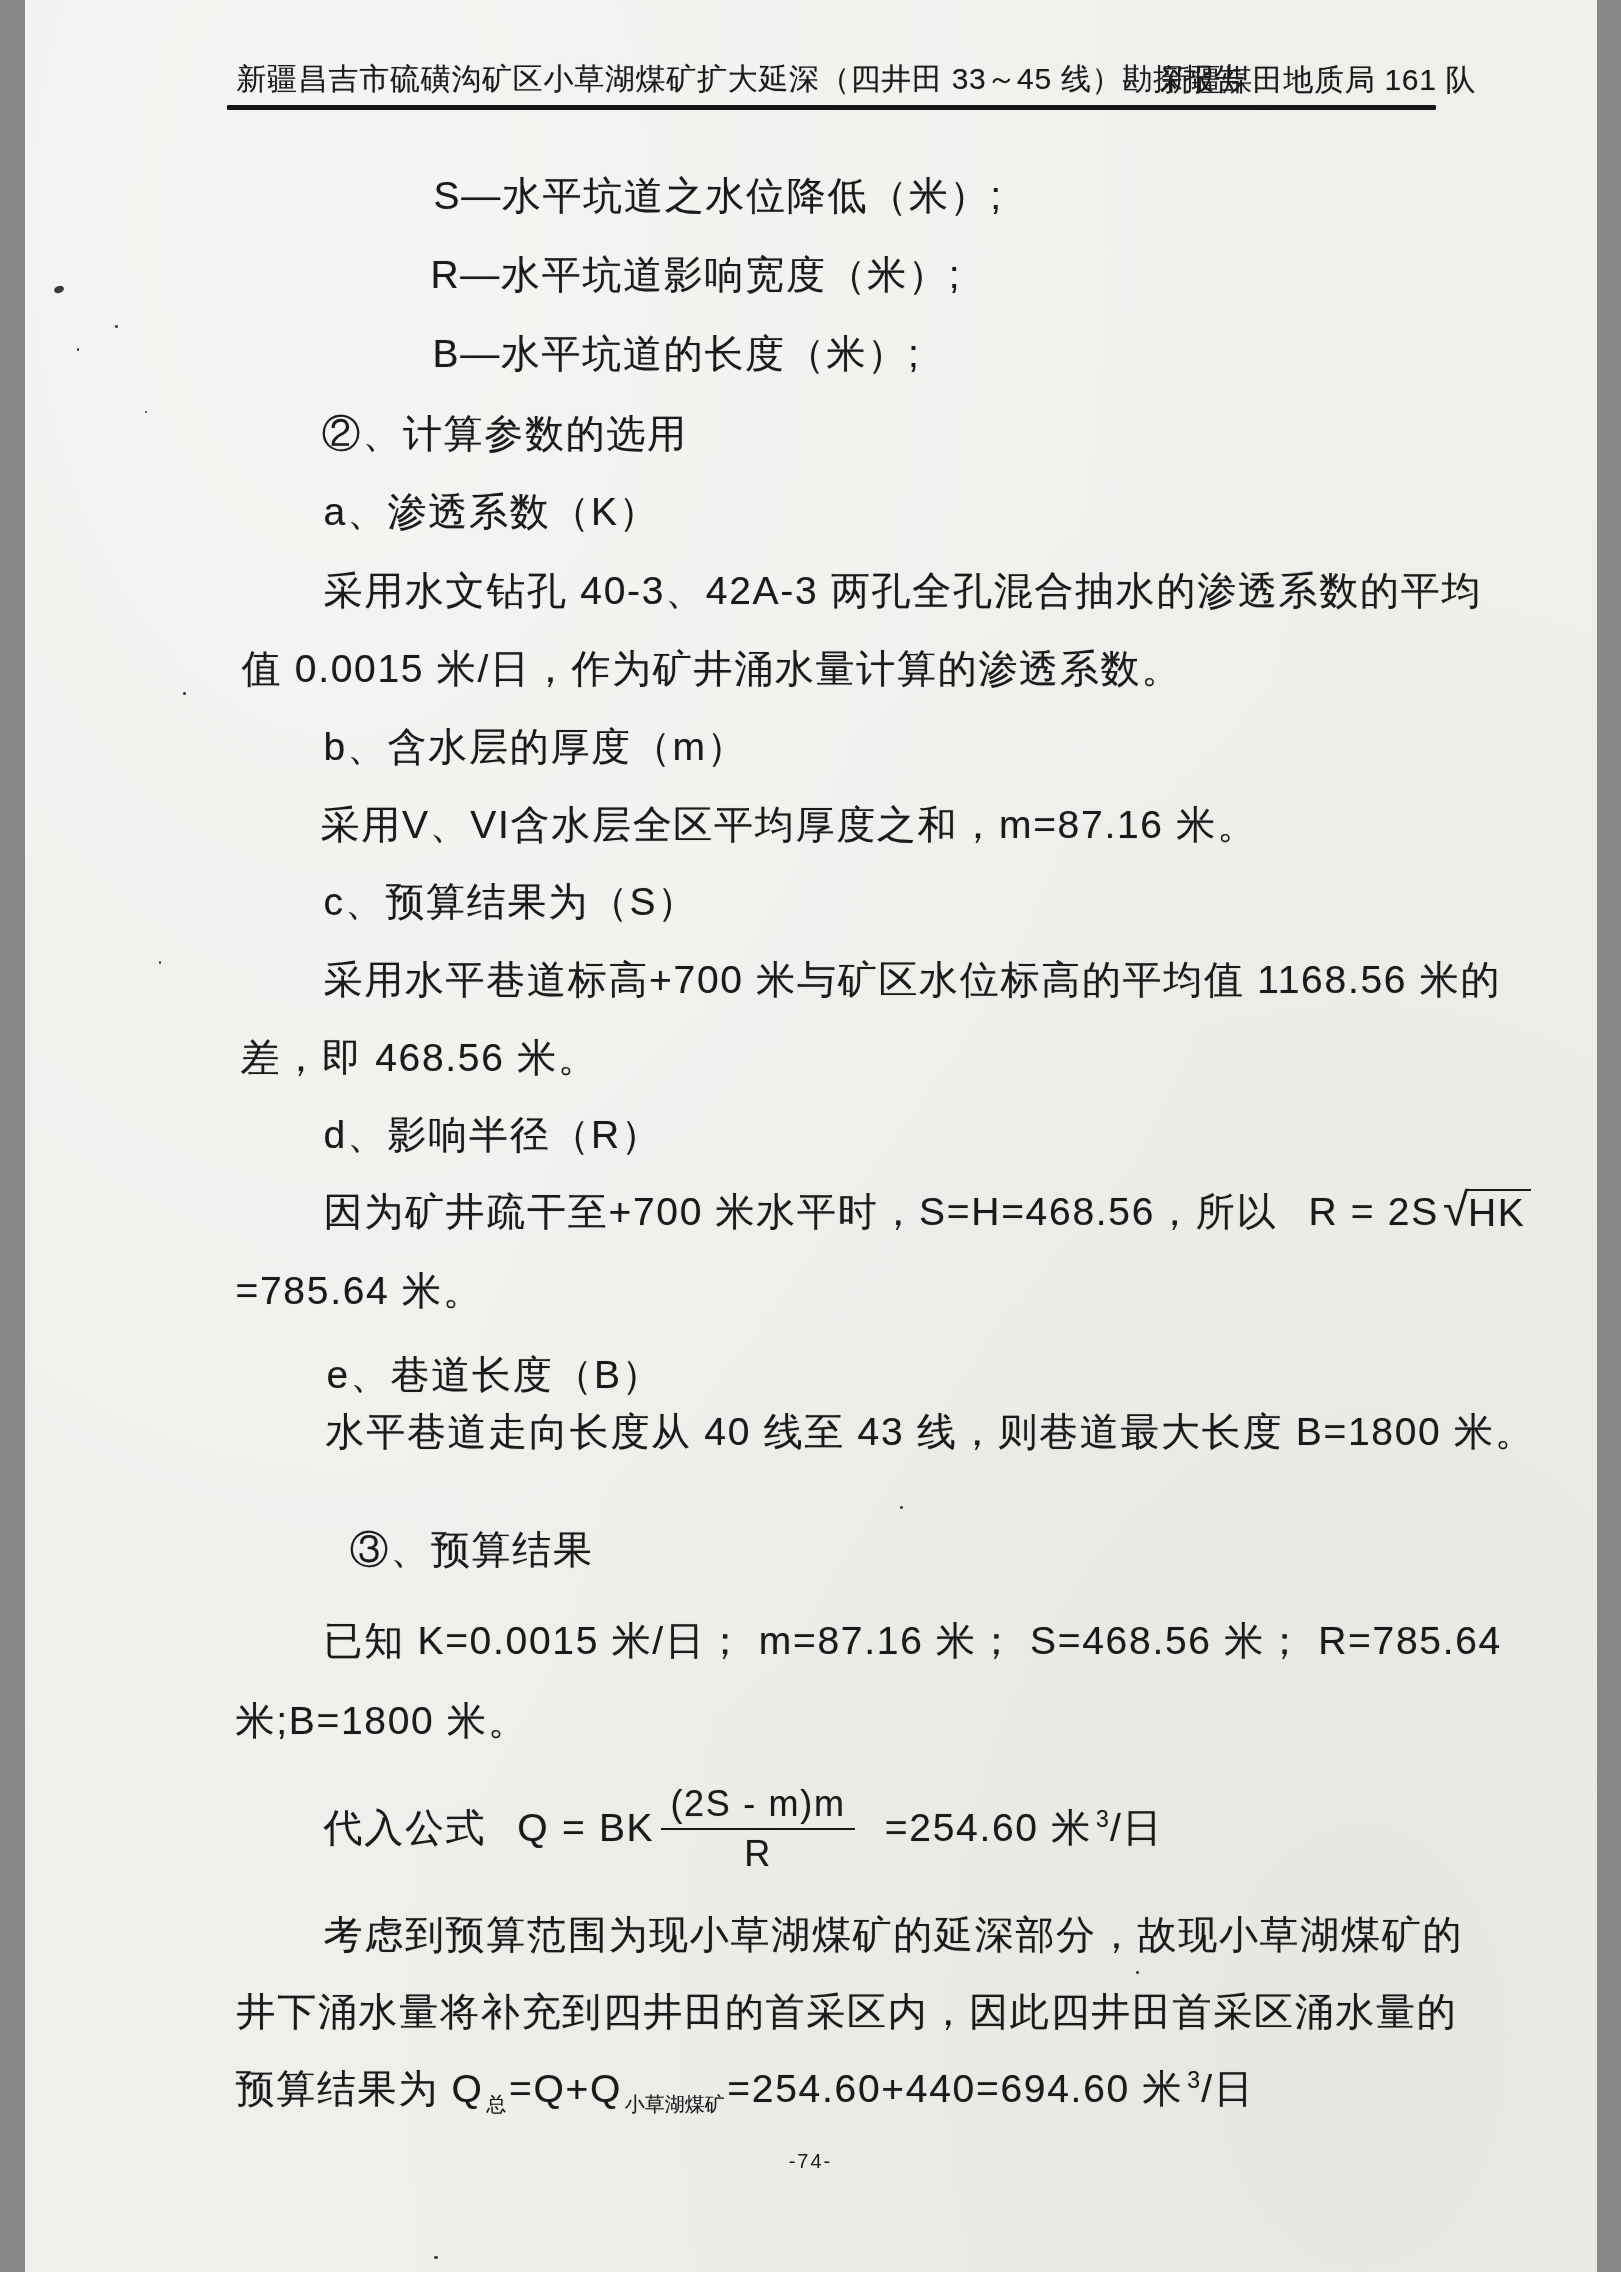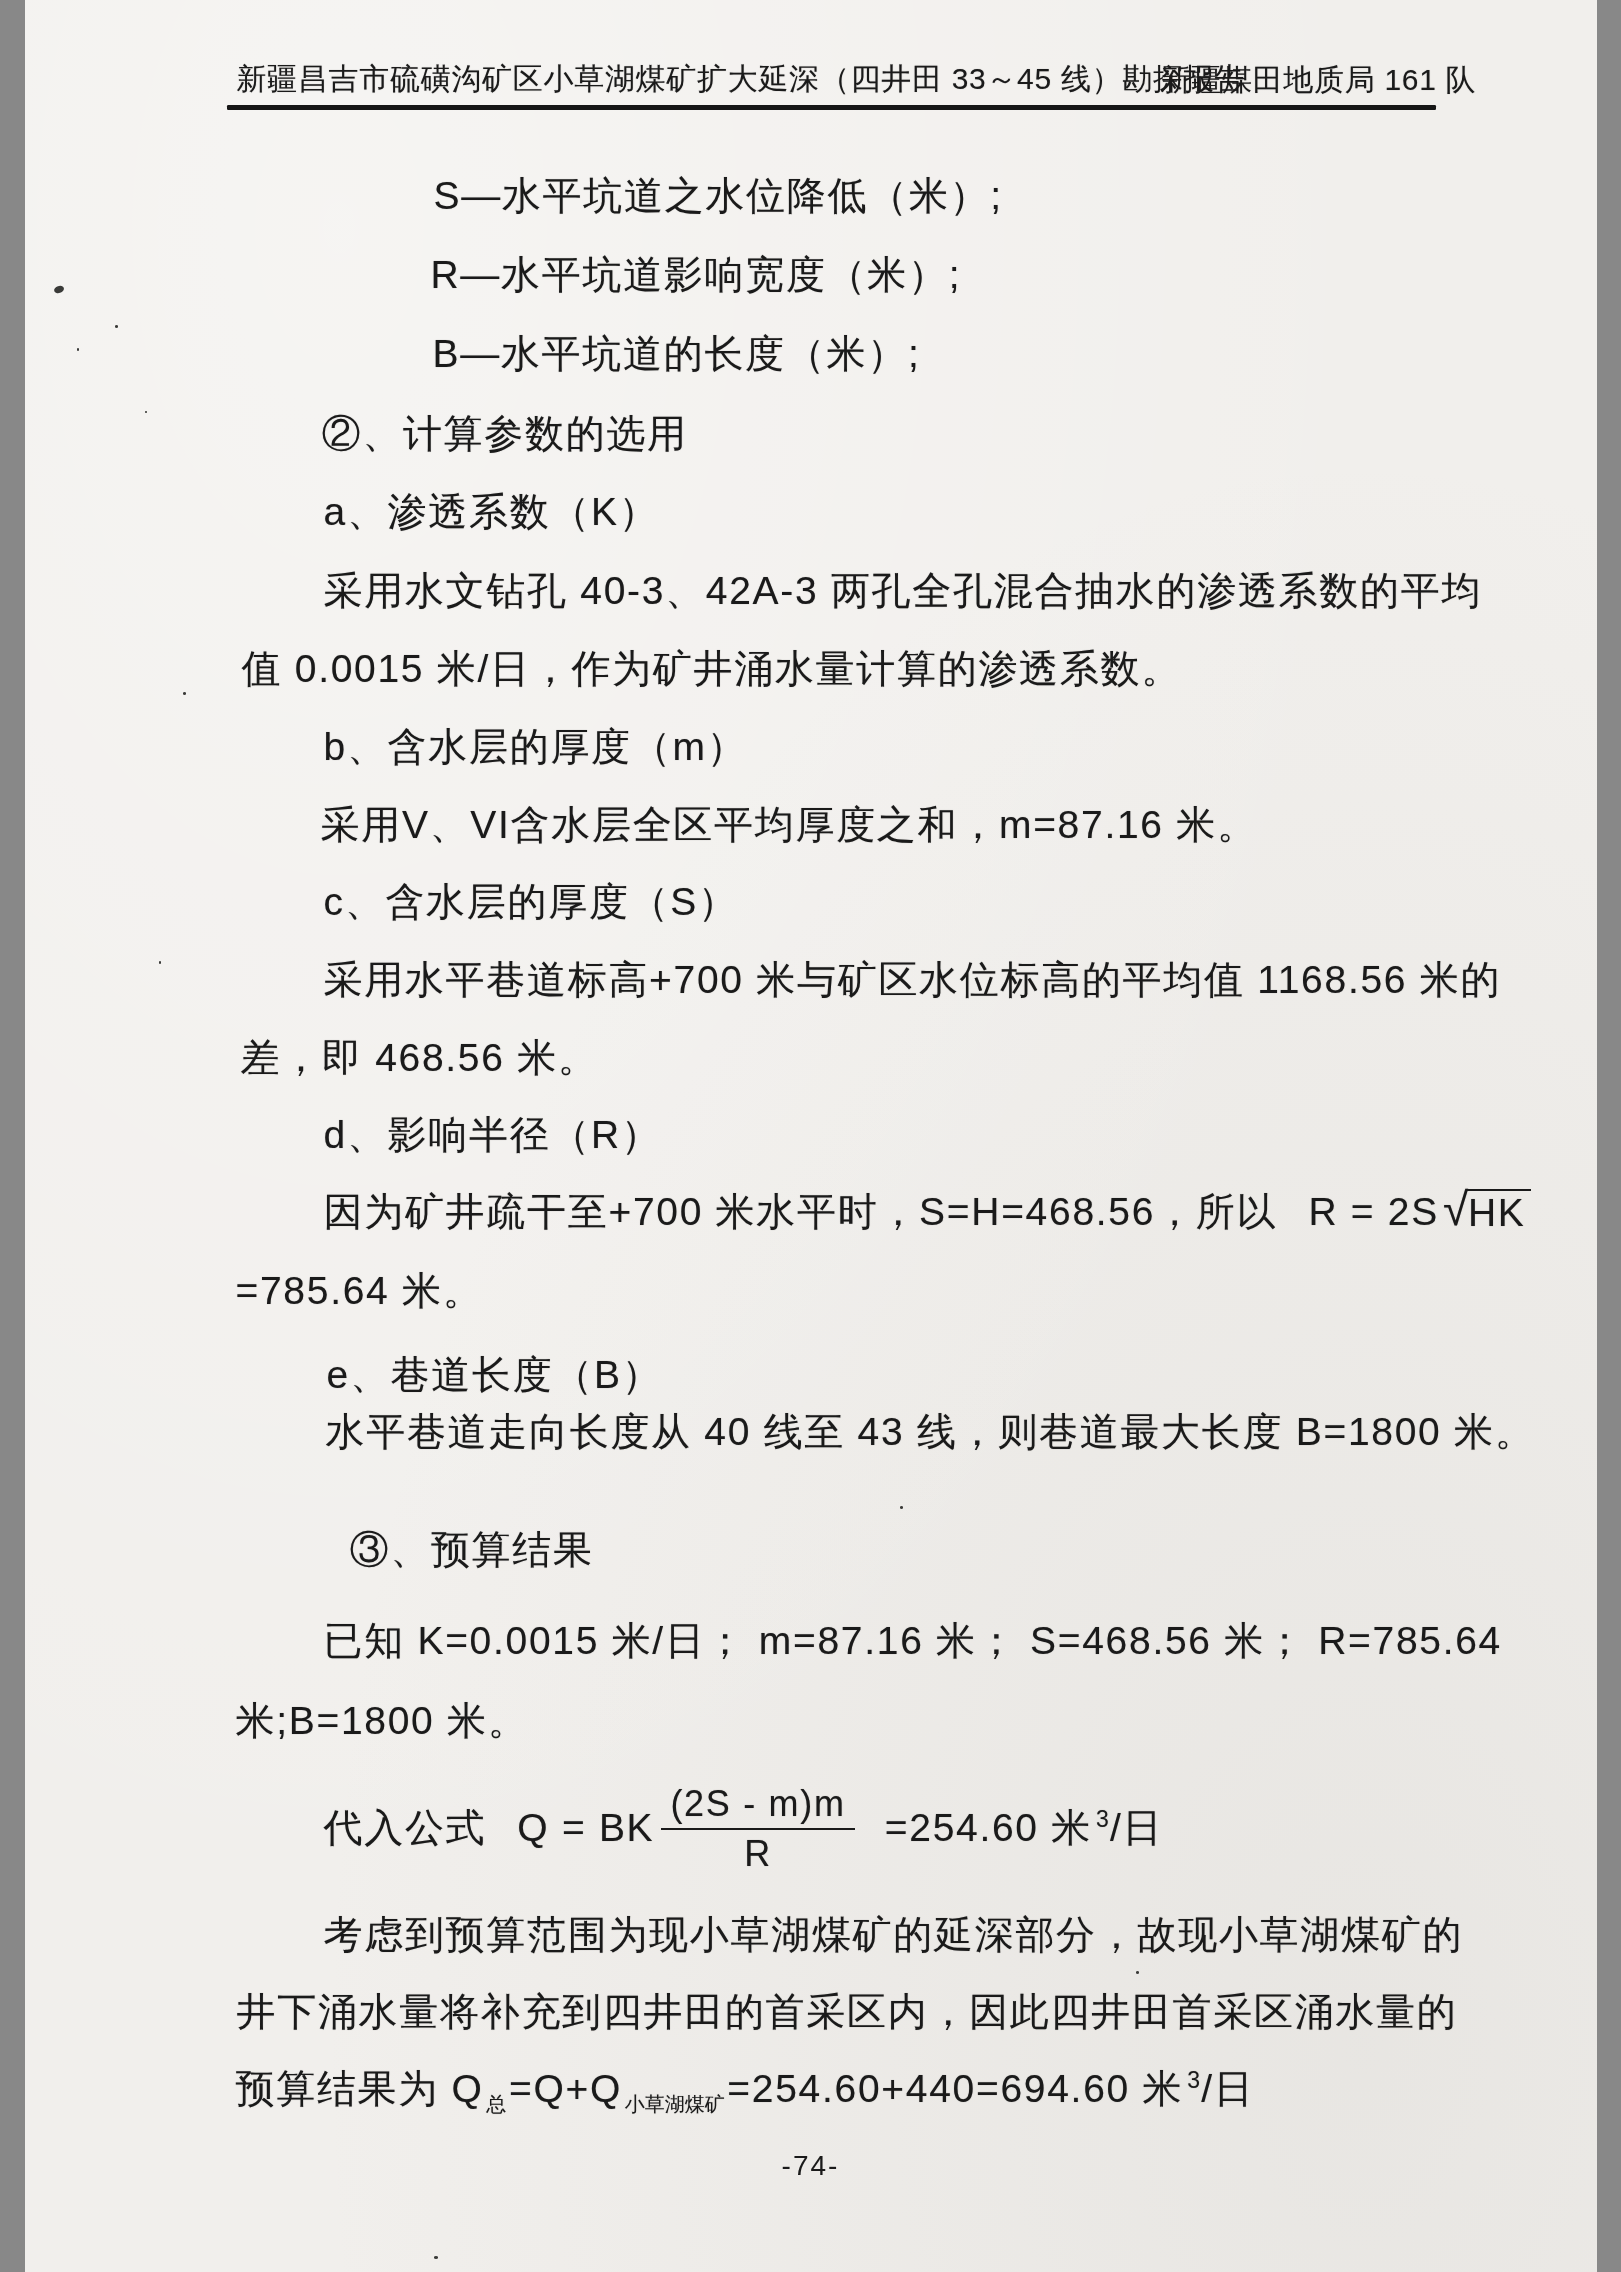--- a/index.html
+++ b/index.html
@@ -92,21 +92,21 @@
     font-size: 20px;
     vertical-align: sub;
     letter-spacing: 0;
     margin: 0 2.7px;
   }
   .footer {
     position: absolute;
     left: 0;
     width: 100%;
     text-align: center;
-    font-size: 28px;
+    font-size: 20px;
     letter-spacing: 2px;
   }
   .speck {
     position: absolute;
     background: #3a3a38;
     border-radius: 50%;
   }
 </style>
 </head>
 <body>
@@ -123,21 +123,21 @@
 
   <div class="txt body-line" style="left:408px; top:330px;">B—水平坑道的长度（米）;</div>
 
   <div class="txt body-line" style="left:299px; top:488px;">a、渗透系数（K）</div>
   <div class="txt body-line" style="left:299px; top:567px;">采用水文钻孔 40-3、42A-3 两孔全孔混合抽水的渗透系数的平均</div>
   <div class="txt body-line" style="left:217px; top:645px;">值 0.0015 米/日，作为矿井涌水量计算的渗透系数。</div>
 
   <div class="txt body-line" style="left:299px; top:723px;">b、含水层的厚度（m）</div>
   <div class="txt body-line" style="left:296px; top:801px;">采用V、VI含水层全区平均厚度之和，m=87.16 米。</div>
 
-  <div class="txt body-line" style="left:299px; top:878px;">c、含水层的厚度（S）</div>
+  <div class="txt body-line" style="left:299px; top:878px;">c、预算结果为（S）</div>
   <div class="txt body-line" style="left:299px; top:956px;">采用水平巷道标高+700 米与矿区水位标高的平均值 1168.56 米的</div>
   <div class="txt body-line" style="left:216px; top:1034px;">差，即 468.56 米。</div>
 
   <div class="txt body-line" style="left:299px; top:1111px;">d、影响半径（R）</div>
   <div class="txt body-line" style="left:299px; top:1188px;">
     <span>因为矿井疏干至+700 米水平时，S=H=468.56，所以</span>
     <span style="margin-left:18.7px;">
       <span>R = 2S</span><span class="sqrt">
           <span class="sqrt-sign">√</span>
           <span class="sqrt-radicand">HK</span>

